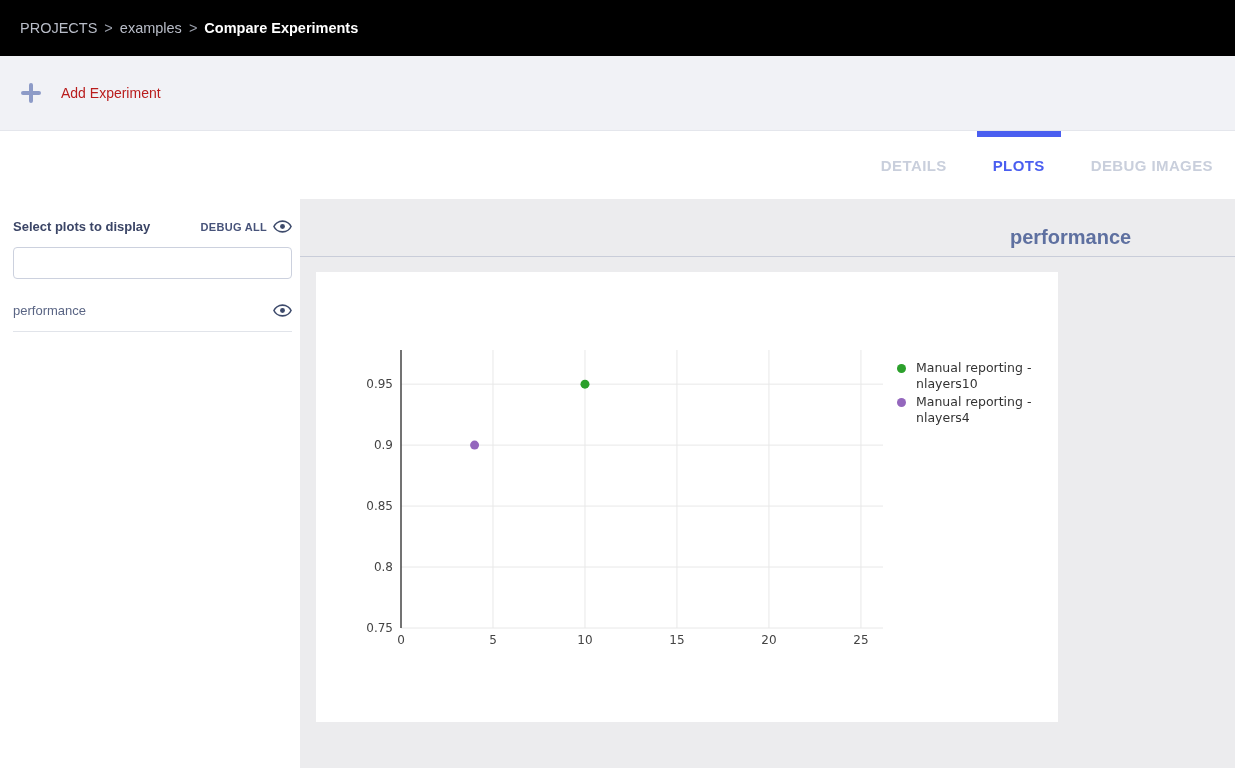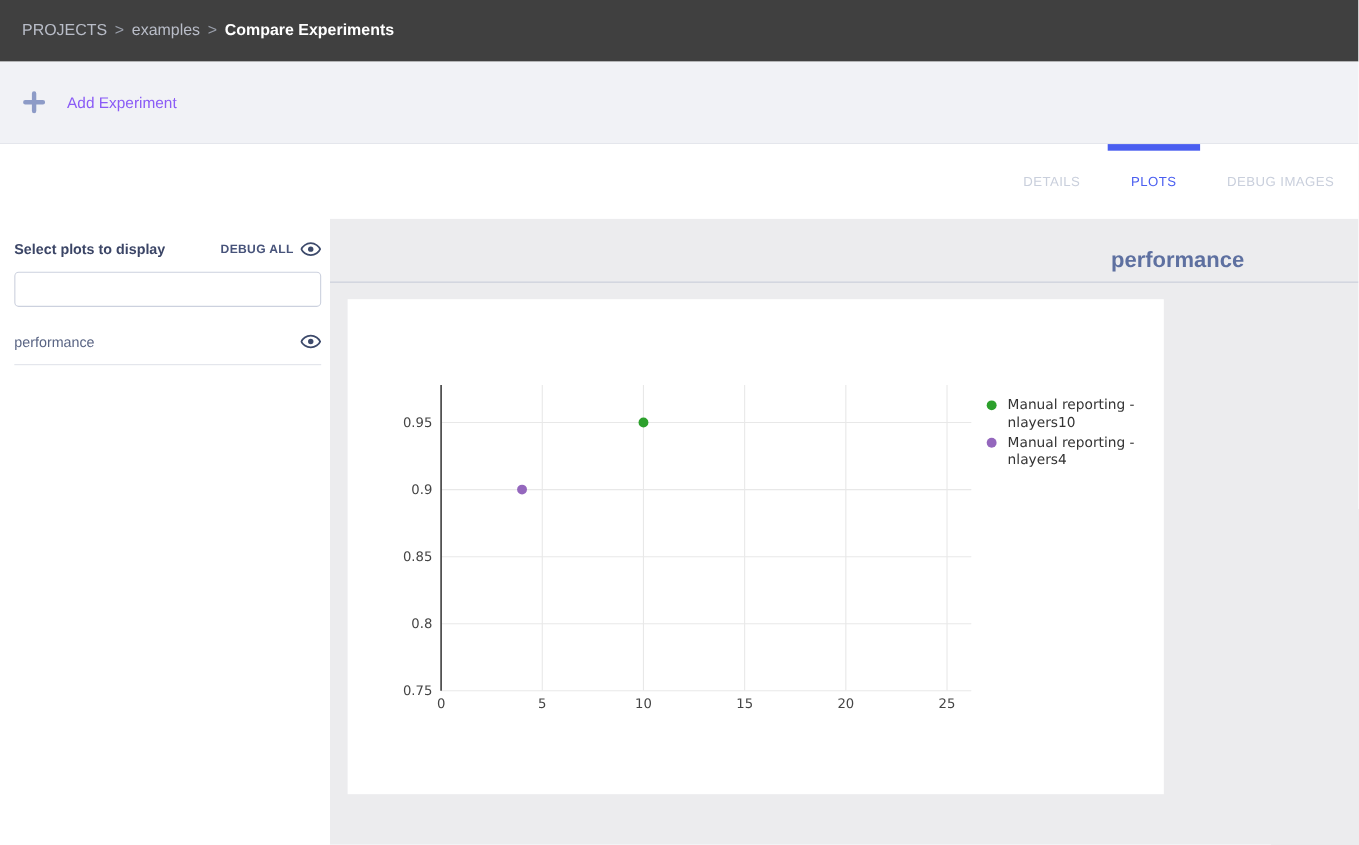--- a/index.html
+++ b/index.html
@@ -1,36 +1,36 @@
 <!DOCTYPE html>
 <html><head>
 <meta charset="utf-8">
 <style>
   * { margin:0; padding:0; box-sizing:border-box; }
   html,body { width:1235px; height:768px; overflow:hidden; background:#fff;
               font-family:"Liberation Sans", sans-serif; }
 
   
-  .navbar { height:56px; background:#404040; display:flex; align-items:center; padding:0 20px; }
+  .navbar { height:56px; background:#000000; display:flex; align-items:center; padding:0 20px; }
   .breadcrumb { display:flex; align-items:center; gap:7px; font-size:14.5px; color:#b9bdc8; }
   .crumb { color:#b9bdc8; cursor:pointer; }
   .crumb-sep { color:#9a9fab; }
   .crumb-current { color:#ffffff; font-weight:700; }
 
   
   .addbar { height:75px; background:#f1f2f6; border-bottom:1px solid #e4e6ec;
             display:flex; align-items:center; padding-left:20px; }
   .plus-icon { width:22px; height:22px; margin-right:19px; cursor:pointer; }
-  .add-label { font-size:14px; color:#8b5cf6; cursor:pointer; }
+  .add-label { font-size:14px; color:#b91c1c; cursor:pointer; }
 
   
   .tabrow { height:68px; background:#ffffff; display:flex; justify-content:flex-end;
             align-items:stretch; padding-right:22px; gap:46px; }
   .tab { display:flex; align-items:center; position:relative; cursor:pointer;
-         font-size:12px; font-weight:400; letter-spacing:.4px; color:#c9cfdc; }
+         font-size:15px; font-weight:700; letter-spacing:.4px; color:#c9cfdc; }
   .tab.active { color:#4a5ef0; }
   .tab.active::before { content:''; position:absolute; top:0; left:50%;
          transform:translateX(-50%); width:84px; height:6px; background:#4a5ef0; }
 
   
   .main { display:flex; height:569px; }
 
   .sidebar { width:300px; background:#fff; padding:18px 8px 0 13px; }
   .sidebar-header { display:flex; align-items:center; }
   .sidebar-heading { flex:1; font-size:13px; font-weight:700; color:#3b4566; }

